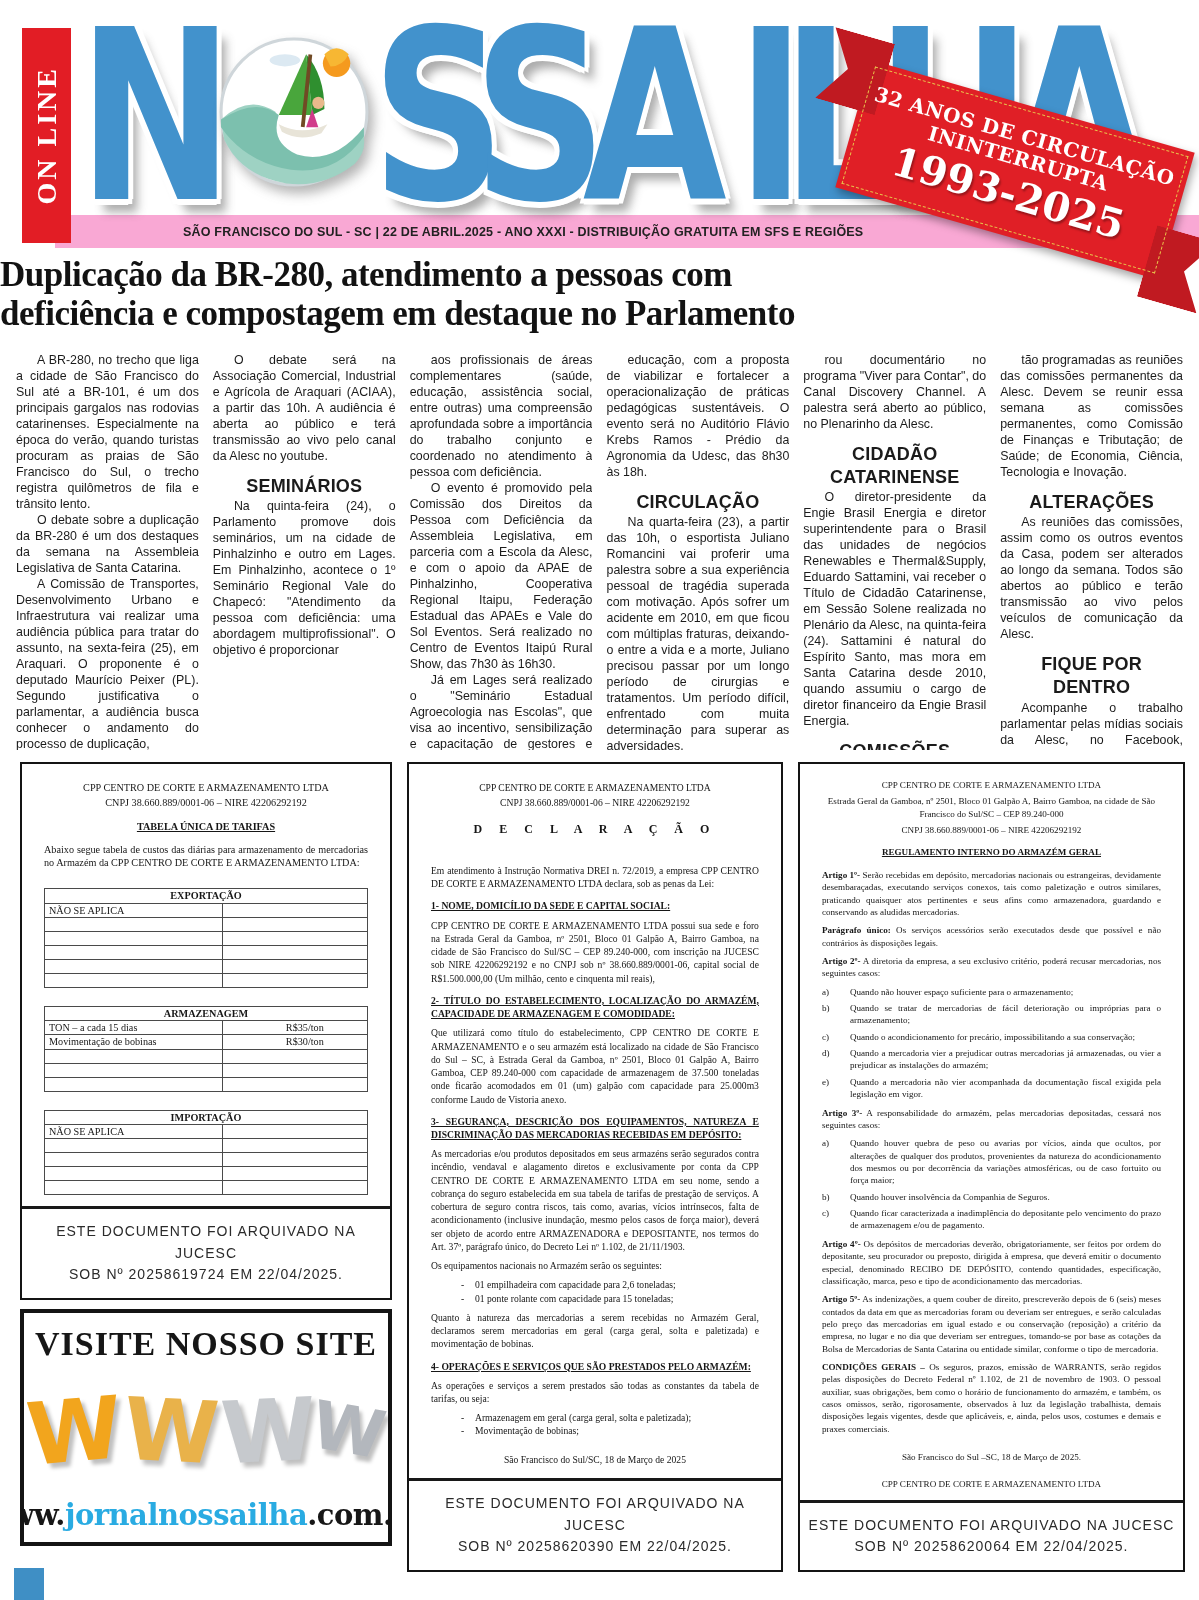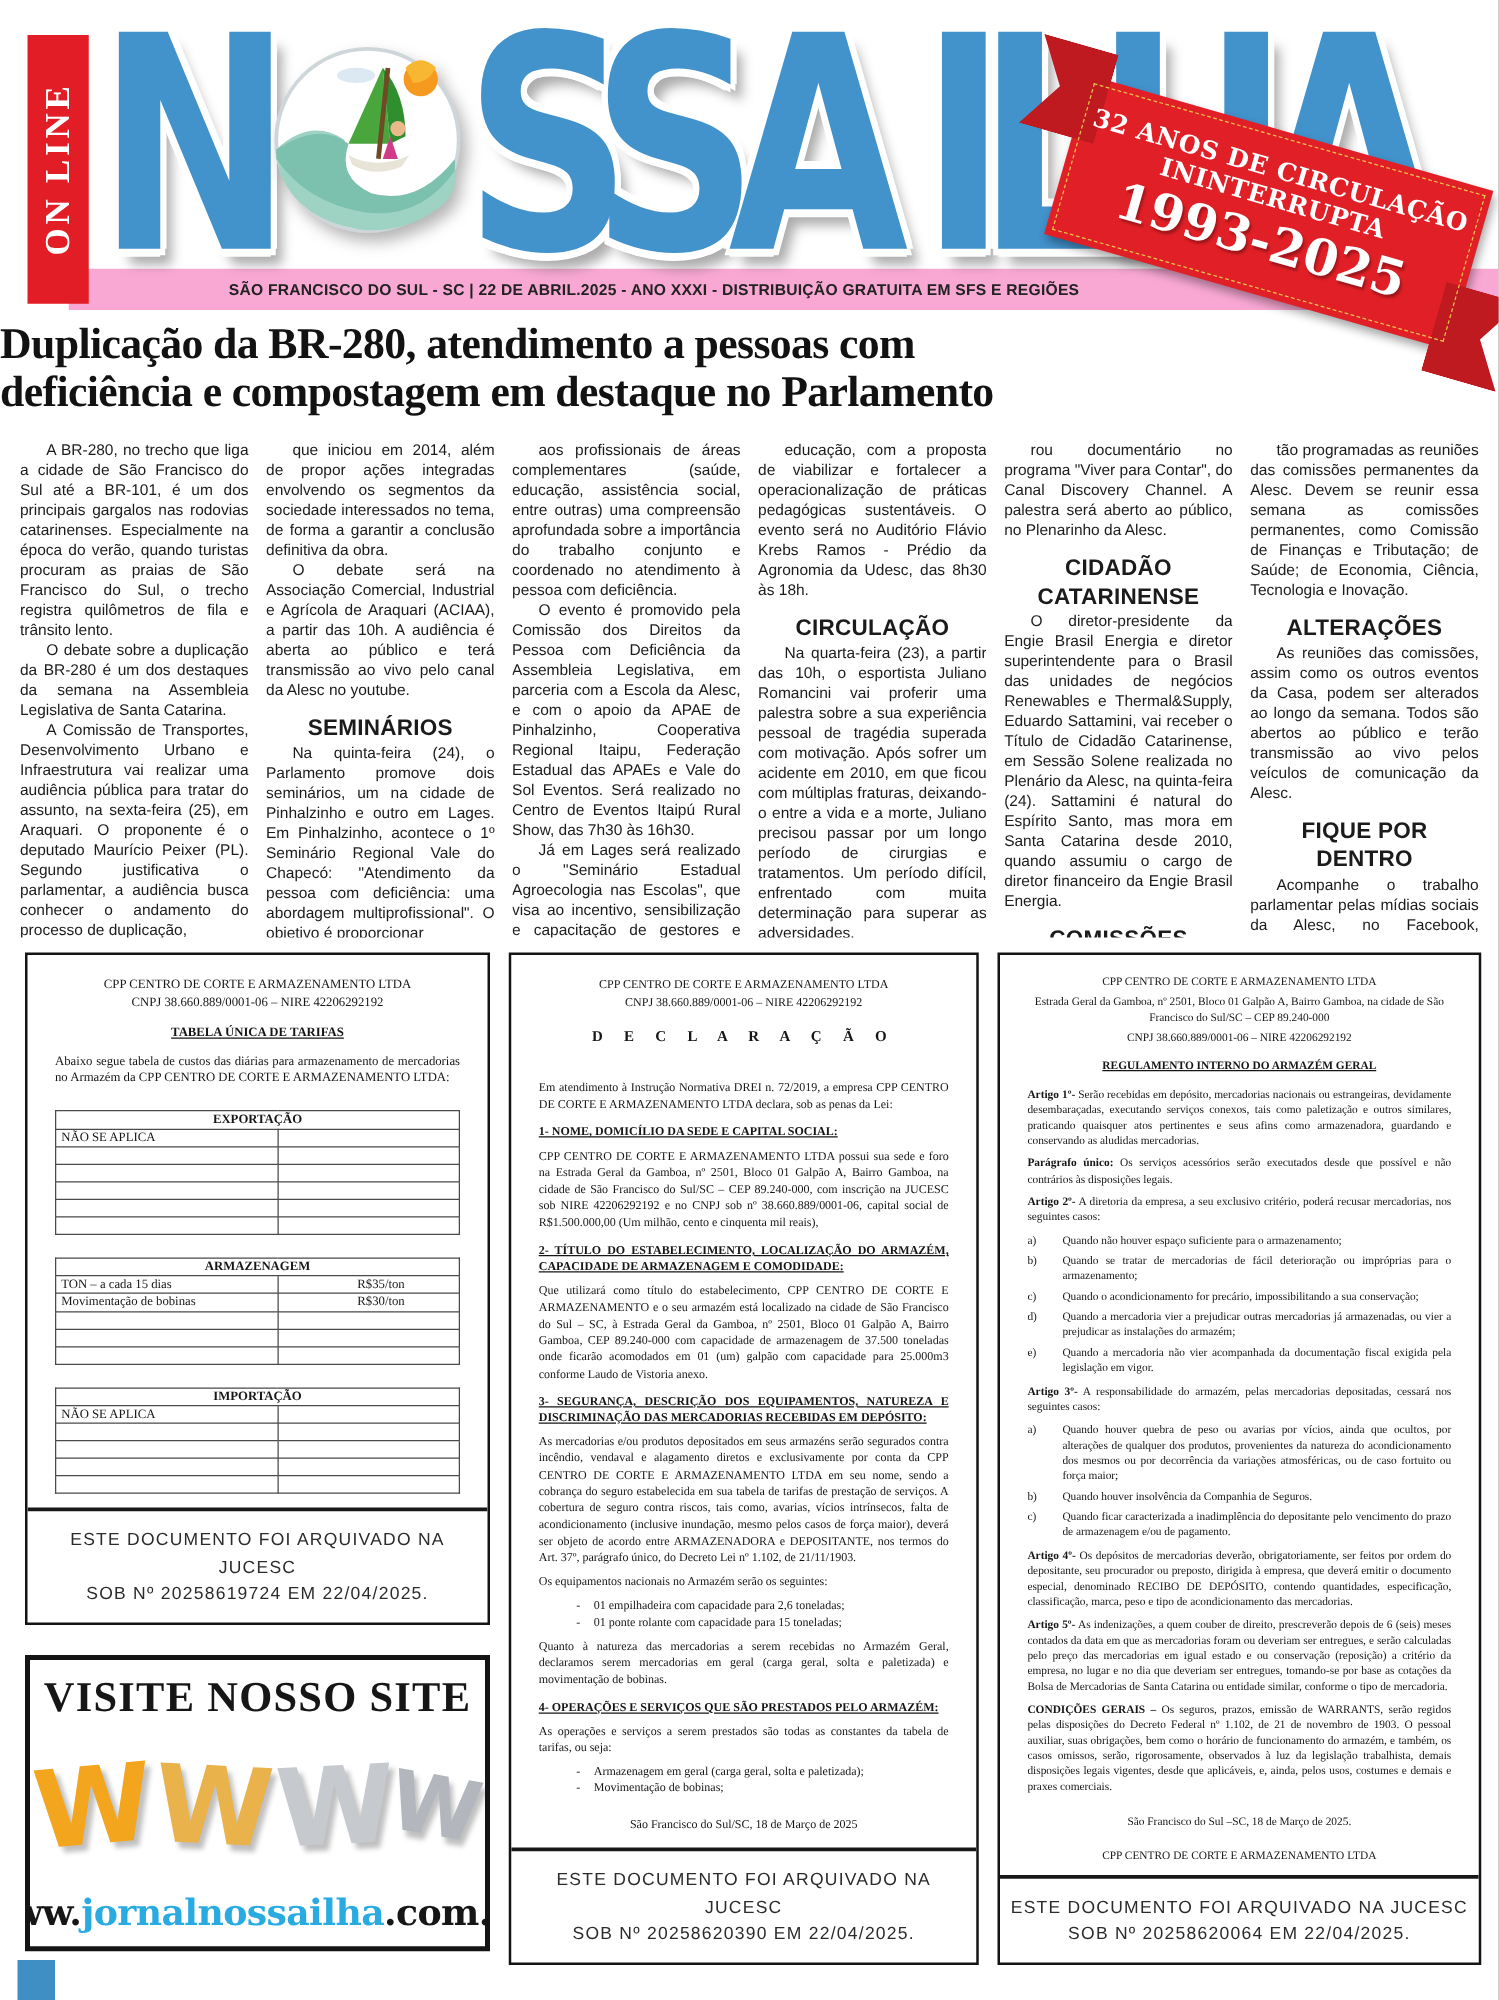--- a/index.html
+++ b/index.html
@@ -108,21 +108,21 @@
   ul.al li .x { flex:1; text-align:justify; }
   .sp { width:100%; }
   .archive {
     border-top:3px solid #181818; margin-top:auto; text-align:center;
     font-family:"Liberation Sans", sans-serif; font-size:14px; letter-spacing:1px;
     color:#2b2b2b; padding:12px 6px; line-height:1.55;
   }
 
   
   .visite {
-    margin-top:24px; height:237px; border:4px solid #141414; background:#fff;
+    margin-top:9px; height:237px; border:4px solid #141414; background:#fff;
     display:flex; flex-direction:column; align-items:center; padding:12px 10px 10px; overflow:hidden;text-align:center;
   }
   .visite-title { font-family:"Liberation Serif", serif; font-weight:700; font-size:34px; letter-spacing:1px; color:#161616; }
   .www-graphic { flex:1; display:flex; align-items:center; justify-content:center; gap:2px;
     font-family:"DejaVu Sans", sans-serif; font-weight:700; line-height:1; }
   .www-graphic .w { display:inline-block; text-shadow:4px 5px 4px rgba(0,0,0,.25); }
   .www-graphic .w1 { font-size:86px; color:#f2a51d; transform:rotate(-5deg); }
   .www-graphic .w2 { font-size:86px; color:#e9b24a; transform:rotate(3deg); }
   .www-graphic .w3 { font-size:86px; color:#c6c9cd; transform:rotate(-3deg); }
   .www-graphic .w4 { font-size:66px; color:#b3b7bd; transform:rotate(10deg); margin-left:-6px; }
@@ -179,21 +179,20 @@
     <div>deficiência e compostagem em destaque no Parlamento</div>
   </div>
 
   <div class="cols">
     <div class="col">
         <p class="art-p">A BR-280, no trecho que liga a cidade de São Francisco do Sul até a BR-101, é um dos principais gargalos nas rodovias catarinenses. Especialmente na época do verão, quando turistas procuram as praias de São Francisco do Sul, o trecho registra quilômetros de fila e trânsito lento.</p>
         <p class="art-p">O debate sobre a duplicação da BR-280 é um dos destaques da semana na Assembleia Legislativa de Santa Catarina.</p>
         <p class="art-p">A Comissão de Transportes, Desenvolvimento Urbano e Infraestrutura vai realizar uma audiência pública para tratar do assunto, na sexta-feira (25), em Araquari. O proponente é o deputado Maurício Peixer (PL). Segundo justificativa o parlamentar, a audiência busca conhecer o andamento do processo de duplicação,</p>
       </div>
     <div class="col">
-        <p class="art-p">que iniciou em 2014, além de propor ações integradas envolvendo os segmentos da sociedade interessados no tema, de forma a garantir a conclusão definitiva da obra.</p>
         <p class="art-p">O debate será na Associação Comercial, Industrial e Agrícola de Araquari (ACIAA), a partir das 10h. A audiência é aberta ao público e terá transmissão ao vivo pelo canal da Alesc no youtube.</p>
         <h4 class="art-h">SEMINÁRIOS</h4>
         <p class="art-p">Na quinta-feira (24), o Parlamento promove dois seminários, um na cidade de Pinhalzinho e outro em Lages. Em Pinhalzinho, acontece o 1º Seminário Regional Vale do Chapecó: "Atendimento da pessoa com deficiência: uma abordagem multiprofissional". O objetivo é proporcionar</p>
       </div>
     <div class="col">
         <p class="art-p">aos profissionais de áreas complementares (saúde, educação, assistência social, entre outras) uma compreensão aprofundada sobre a importância do trabalho conjunto e coordenado no atendimento à pessoa com deficiência.</p>
         <p class="art-p">O evento é promovido pela Comissão dos Direitos da Pessoa com Deficiência da Assembleia Legislativa, em parceria com a Escola da Alesc, e com o apoio da APAE de Pinhalzinho, Cooperativa Regional Itaipu, Federação Estadual das APAEs e Vale do Sol Eventos. Será realizado no Centro de Eventos Itaipú Rural Show, das 7h30 às 16h30.</p>
         <p class="art-p">Já em Lages será realizado o "Seminário Estadual Agroecologia nas Escolas", que visa ao incentivo, sensibilização e capacitação de gestores e profissionais da</p>
       </div>
     <div class="col">

